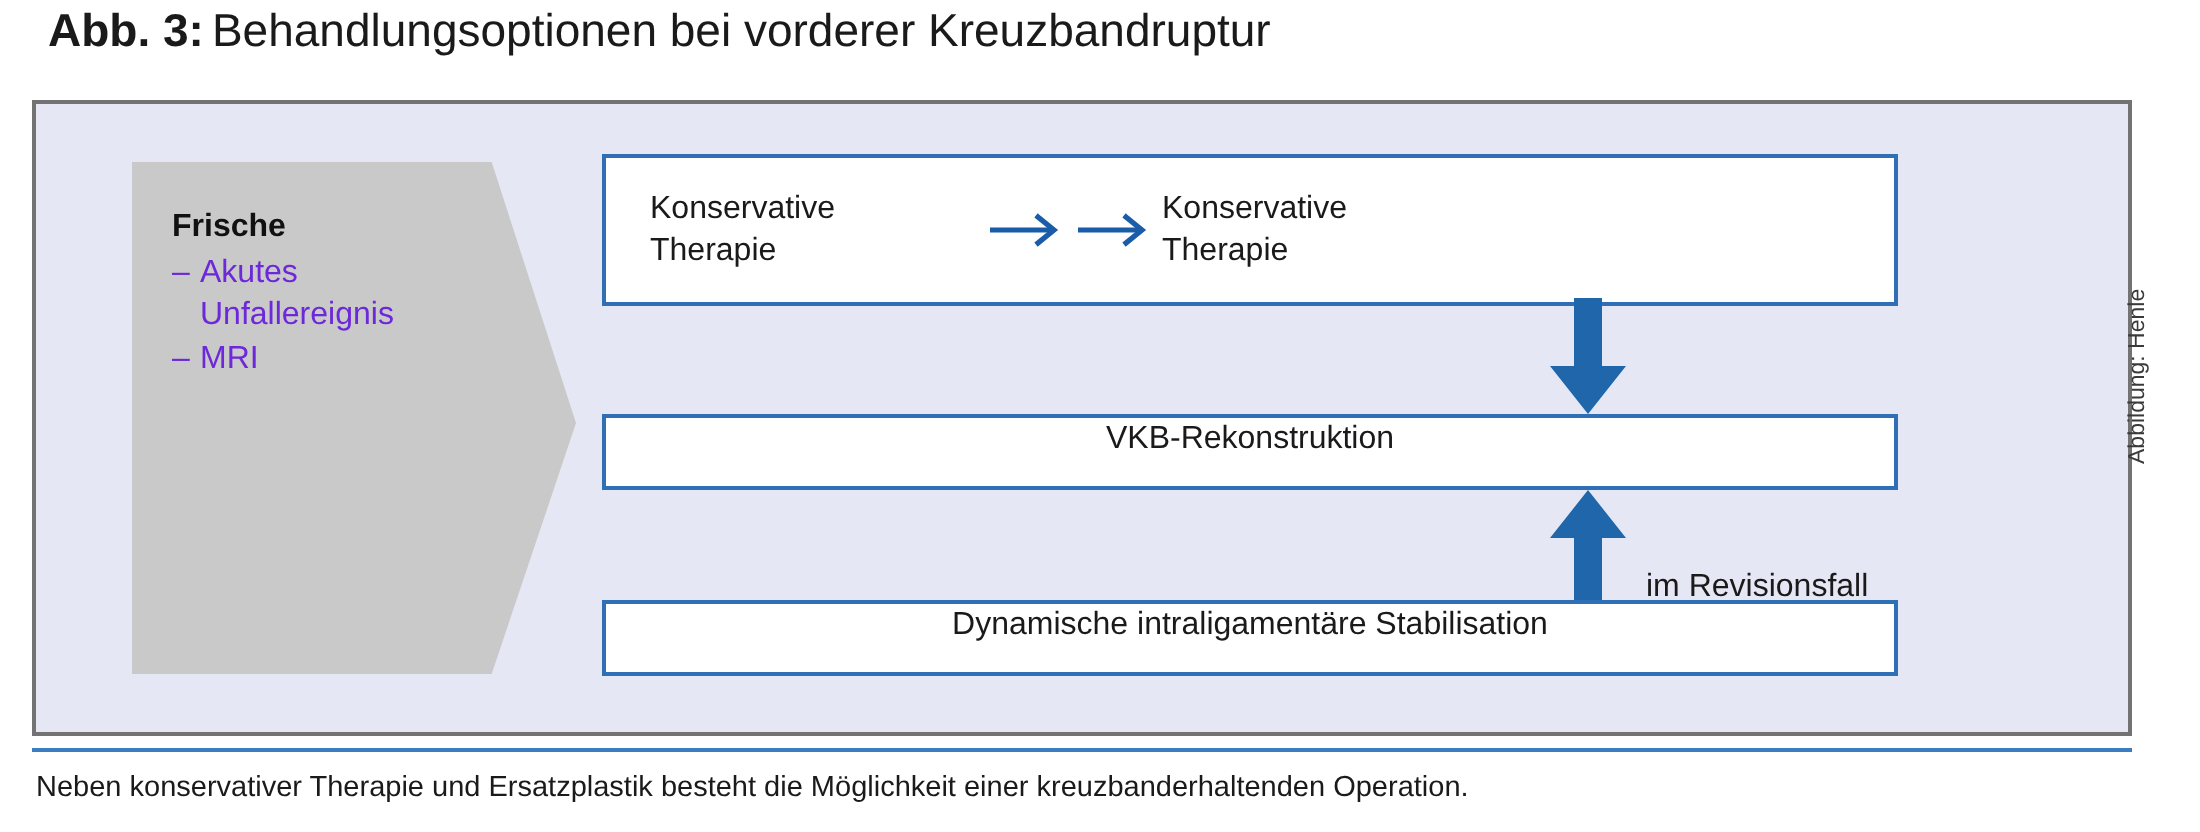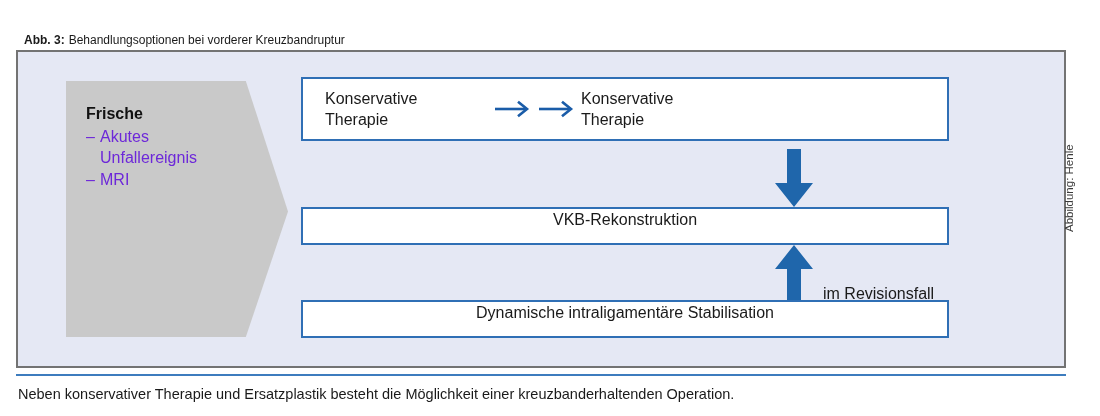--- a/index.html
+++ b/index.html
@@ -13,22 +13,22 @@
     position: relative;
     font-family: "Liberation Sans", sans-serif;
     color: #1a1a1a;
     overflow: hidden;
   }
 
   
   #figure-title {
     position: absolute;
     left: 24px;
-    top: 29px;
-    font-size: 12px;
+    top: 4px;
+    font-size: 23px;
     line-height: 22px;
     color: #1a1a1a;
     white-space: nowrap;
   }
   #figure-title .label {
     font-weight: bold;
   }
   #figure-title .text {
     font-weight: normal;
     margin-left: 4px;
@@ -91,21 +91,21 @@
   .flow-box {
     position: absolute;
     box-sizing: border-box;
     background: #ffffff;
     border: 2px solid #2f6fb5;
     left: 283px;
     width: 648px;
   }
   #box-conservative-pathway {
     top: 25px;
-    height: 64px;
+    height: 76px;
     display: flex;
     align-items: center;
     padding: 0 22px;
   }
   #box-vkb-reconstruction {
     top: 155px;
     height: 38px;
     display: flex;
     align-items: flex-start;
     justify-content: center;

